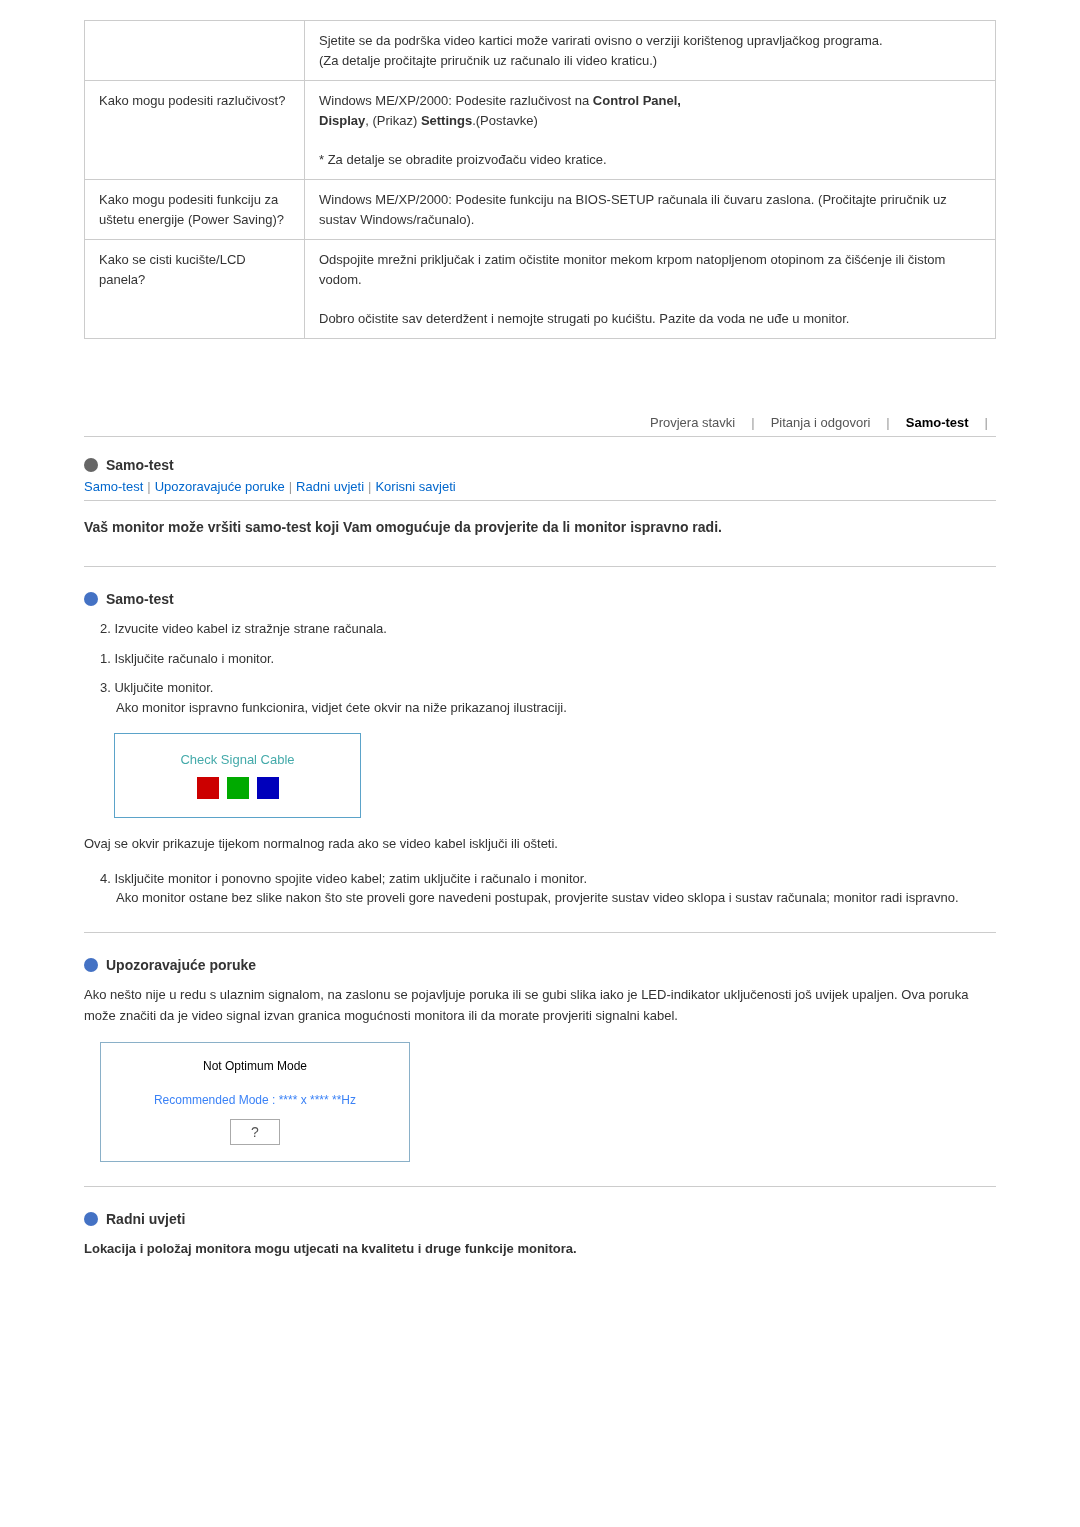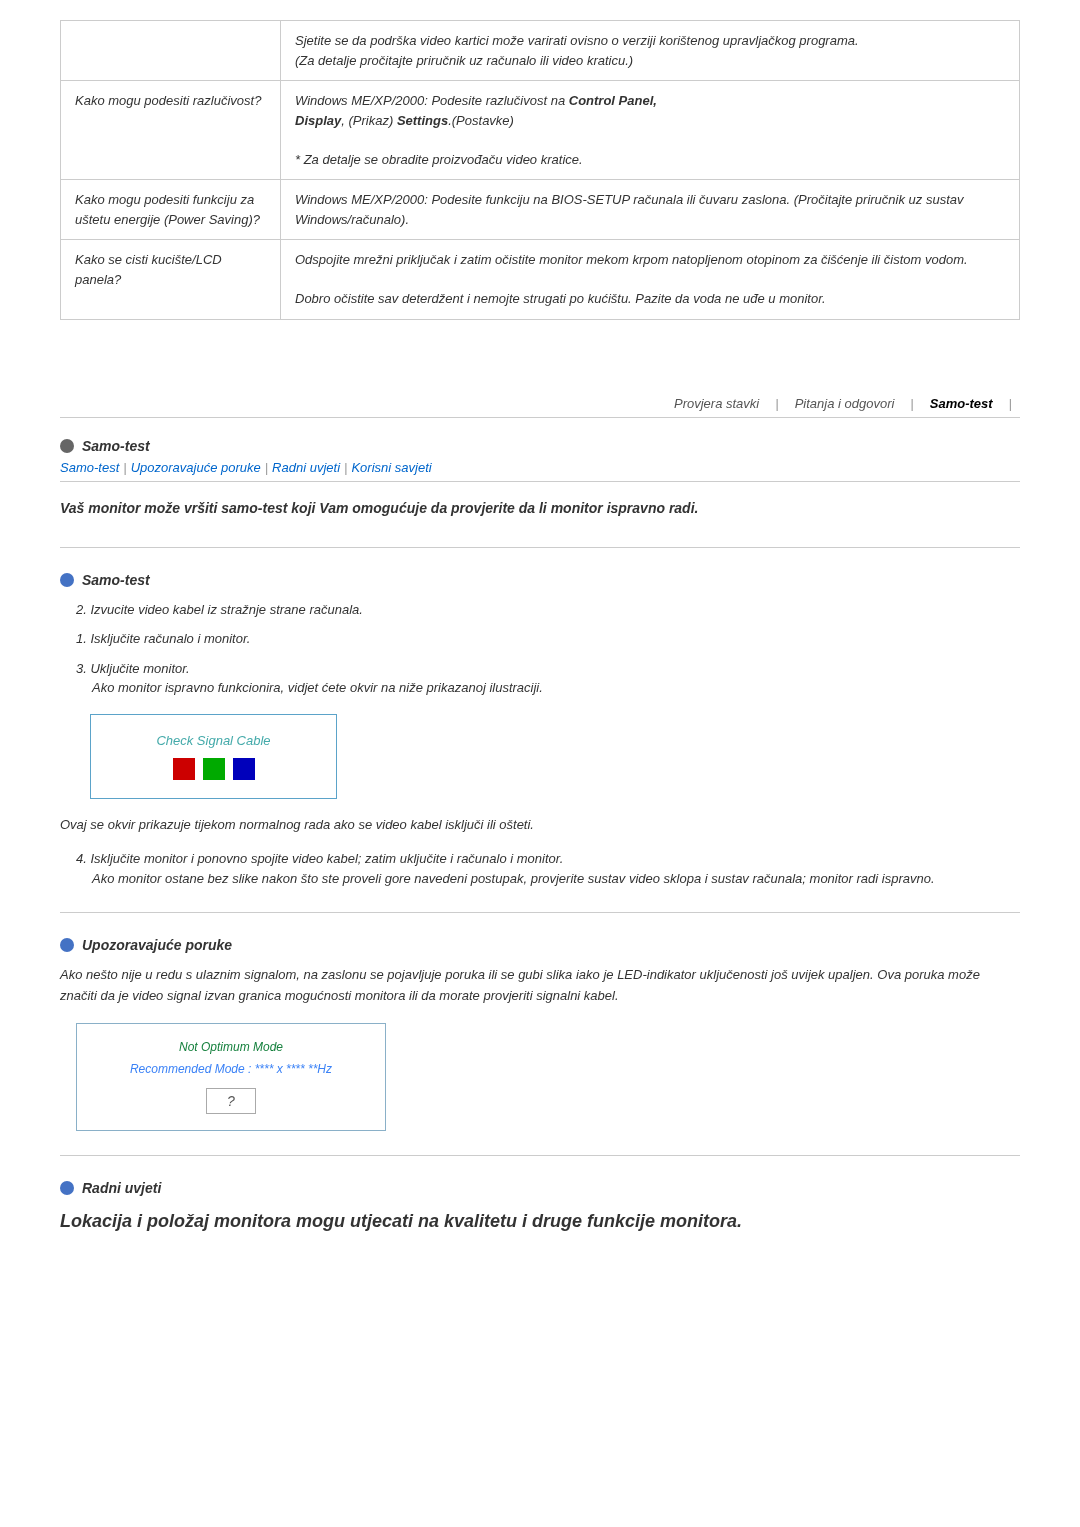--- a/index.html
+++ b/index.html
@@ -6,22 +6,21 @@
     body {
       font-family: Arial, sans-serif;
       font-size: 13px;
       color: #333;
       background: #fff;
       width: 1080px;
       min-height: 1527px;
     }
 
     .page-wrapper {
-      padding: 20px 60px;
-      font-style: italic;
+      padding: 20px 84px;
     }
 
     
     .faq-table {
       width: 100%;
       border-collapse: collapse;
       border: 1px solid #ccc;
       margin-bottom: 30px;
     }
     .faq-table td {
@@ -191,23 +190,23 @@
     
     .warning-box {
       border: 1px solid #8ab0c8;
       background: #fff;
       width: 310px;
       padding: 16px 18px;
       margin: 16px 0 16px 16px;
     }
     .warning-box .warn-line1 {
       font-size: 12px;
-      color: #15803d;
+      color: #000000;
       text-align: center;
-      margin-bottom: 8px;
+      margin-bottom: 20px;
     }
     .warning-box .warn-line2 {
       font-size: 12px;
       color: #3b82f6;
       text-align: center;
       margin-bottom: 12px;
     }
     .warning-box .warn-btn {
       display: block;
       width: 50px;
@@ -232,21 +231,21 @@
       background: #4472C4;
       margin-right: 8px;
       flex-shrink: 0;
     }
     .radni-title {
       font-size: 14px;
       font-weight: bold;
     }
     .radni-bold {
       font-weight: bold;
-      font-size: 18px;
+      font-size: 13px;
       line-height: 1.5;
       margin-left: 0;
     }
   </style>
 </head>
 <body>
 
 <div class="page-wrapper">
 
   <table class="faq-table">

